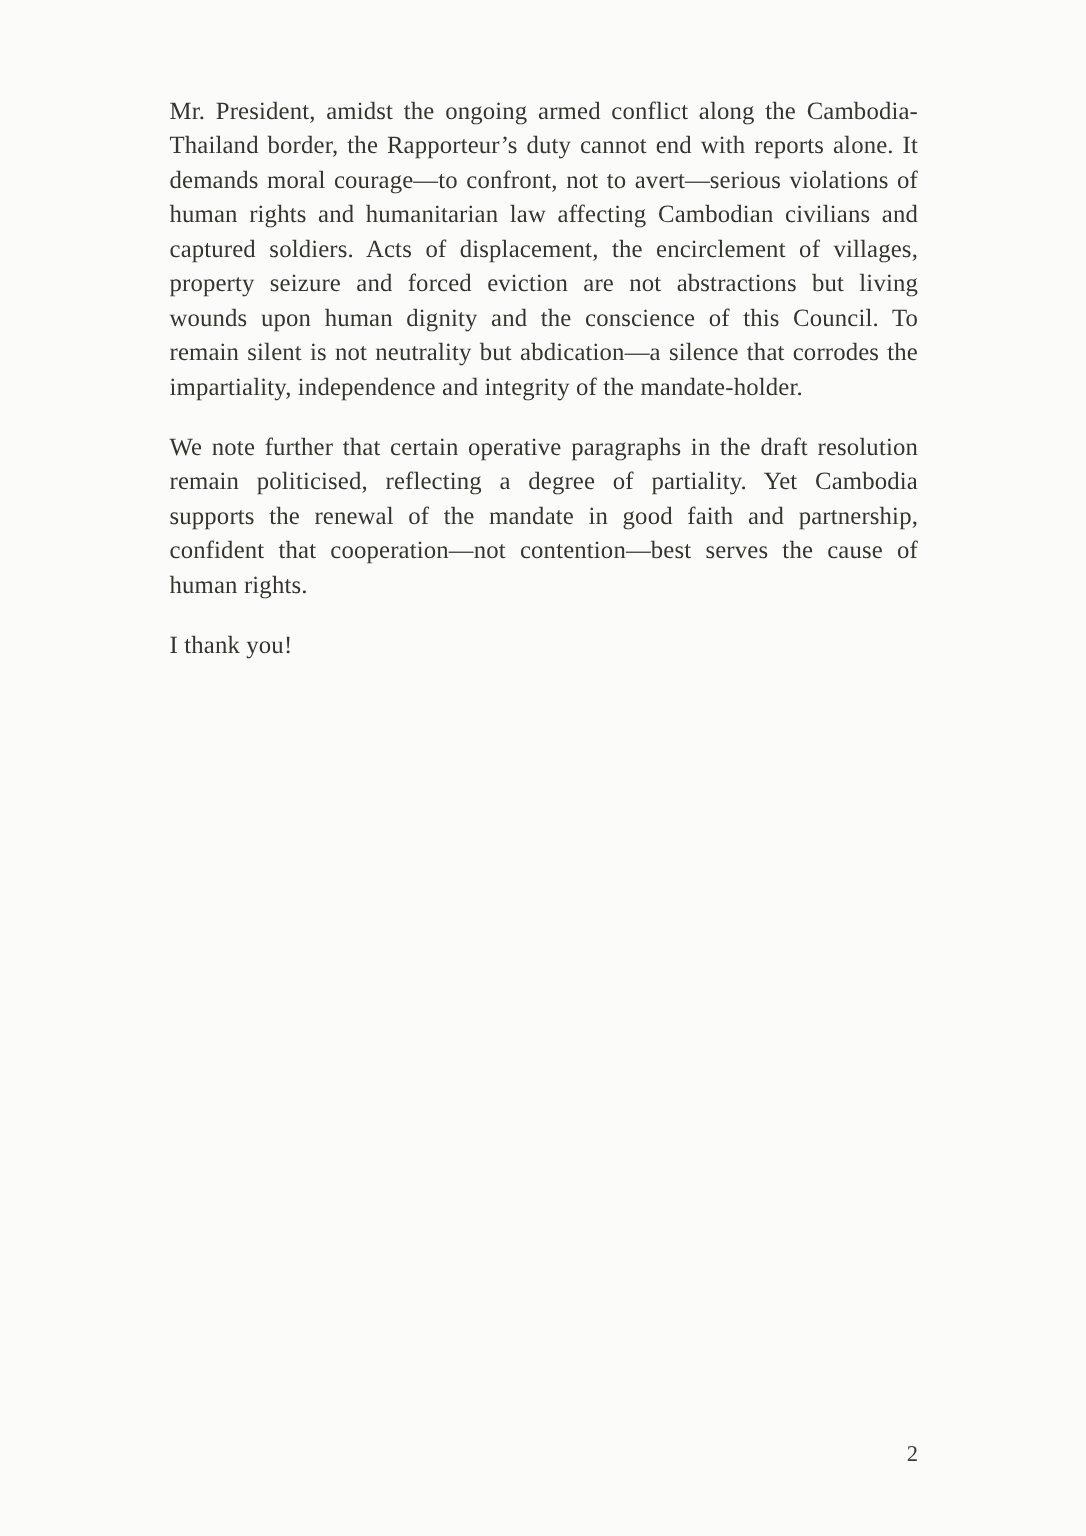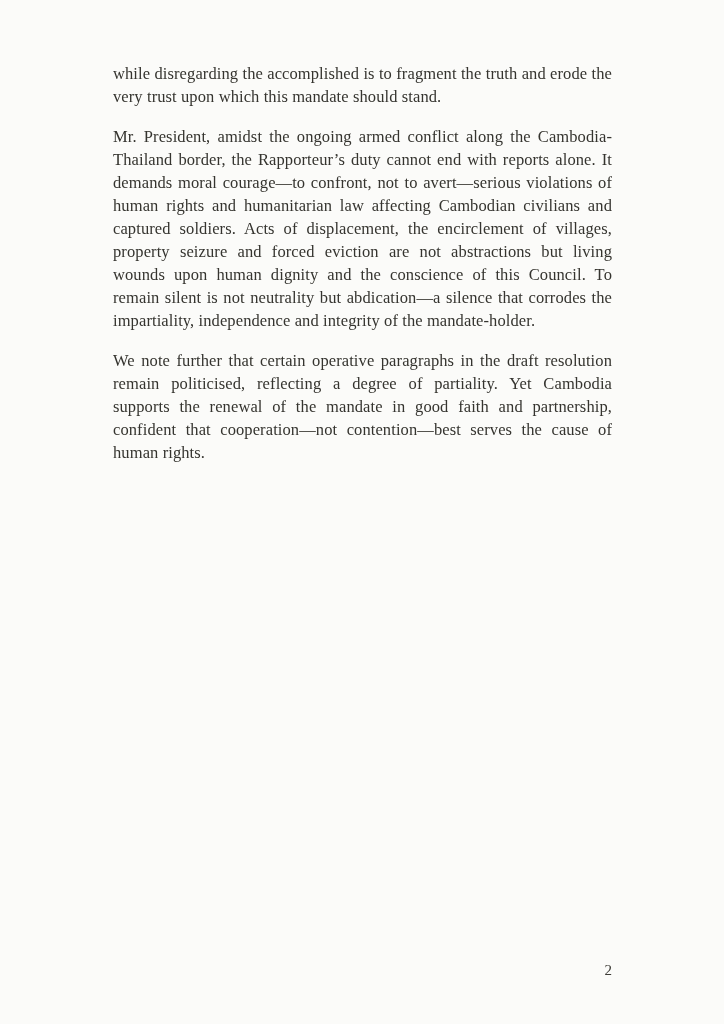--- a/index.html
+++ b/index.html
@@ -47,25 +47,25 @@
     line-height: 1;
   }
 </style>
 </head>
 <body>
 
 <div class="page">
 
   <div class="text-block">
 
-    <p class="para"><span>while disregarding the accomplished is to fragment the truth and erode the very trust upon which this mandate should stand.</span></p>
 
     <p class="para"><span>Mr. President, amidst the ongoing armed conflict along the Cambodia-Thailand border, the Rapporteur’s duty cannot end with reports alone. It demands moral courage—to confront, </span><span class="run-italic">not</span><span> to avert—serious violations of human rights and humanitarian law affecting Cambodian civilians and captured soldiers. Acts of displacement, the encirclement of villages, property seizure and forced eviction are not abstractions but living wounds upon human dignity and the conscience of this Council. To remain silent is not neutrality </span><span class="run-italic">but abdication</span><span>—a silence that corrodes the impartiality, independence and integrity of the mandate-holder.</span></p>
 
     <p class="para"><span>We note further that certain operative paragraphs in the draft resolution remain politicised, reflecting a degree of partiality. Yet Cambodia supports the renewal of the mandate in good faith and partnership, confident that cooperation—not contention—best serves the cause of human rights.</span></p>
 
 
+    <p class="para"><span>I thank you!</span></p>
 
   </div>
 
   <div class="page-number">2</div>
 
 </div>
 
 </body></html>

